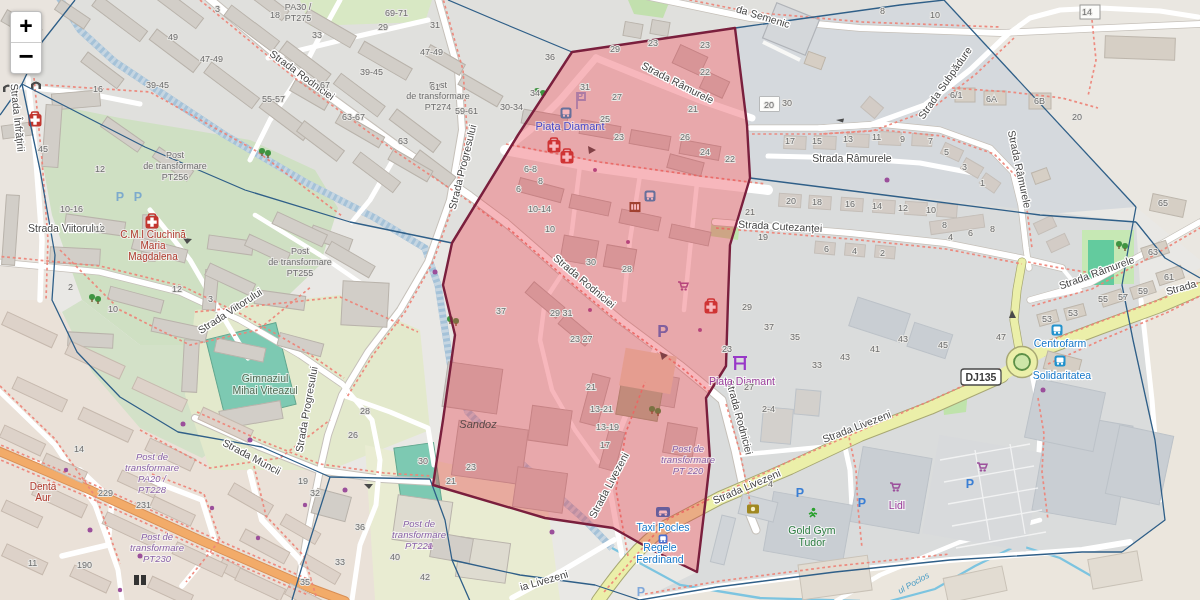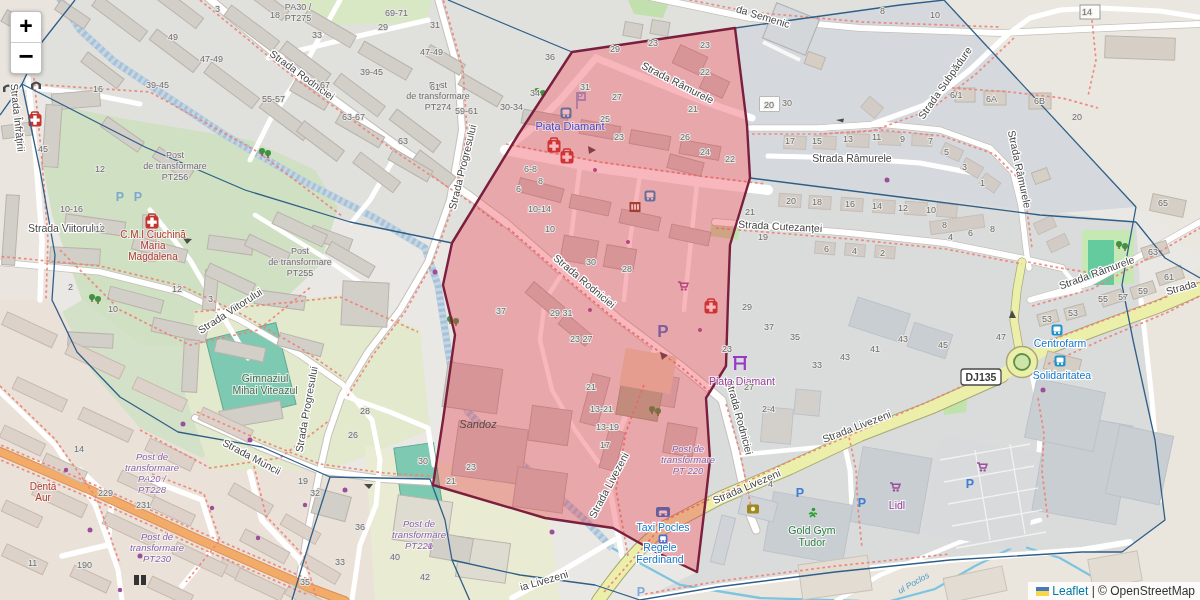--- a/index.html
+++ b/index.html
@@ -1035,17 +1035,13 @@
         <text x="146" y="88">39-45</text>
         <text x="538" y="184">8</text>
 </g>
 </svg>
 
 <div style="position:absolute;left:10px;top:11px;width:30px;height:61px;background:#fff;border:1px solid rgba(0,0,0,0.25);border-radius:4px;box-shadow:0 1px 4px rgba(0,0,0,0.3);">
   <div style="height:30px;border-bottom:1px solid #ccc;text-align:center;font-size:23px;font-weight:bold;color:#000;line-height:29px;">+</div>
   <div style="height:30px;text-align:center;font-size:26px;font-weight:bold;color:#000;line-height:26px;">−</div>
 </div>
 
-<div style="position:absolute;right:0;bottom:0;height:18px;background:rgba(255,255,255,0.82);padding:0 5px 0 8px;font-size:12px;color:#333;line-height:18px;">
-<span style="display:inline-block;width:13px;height:9px;background:linear-gradient(#4578be 50%,#f7d648 50%);vertical-align:-1px;"></span>
-<a style="color:#0078a8;text-decoration:none;"> Leaflet</a> | © OpenStreetMap
 </div>
-</div>
 
 </body></html>

